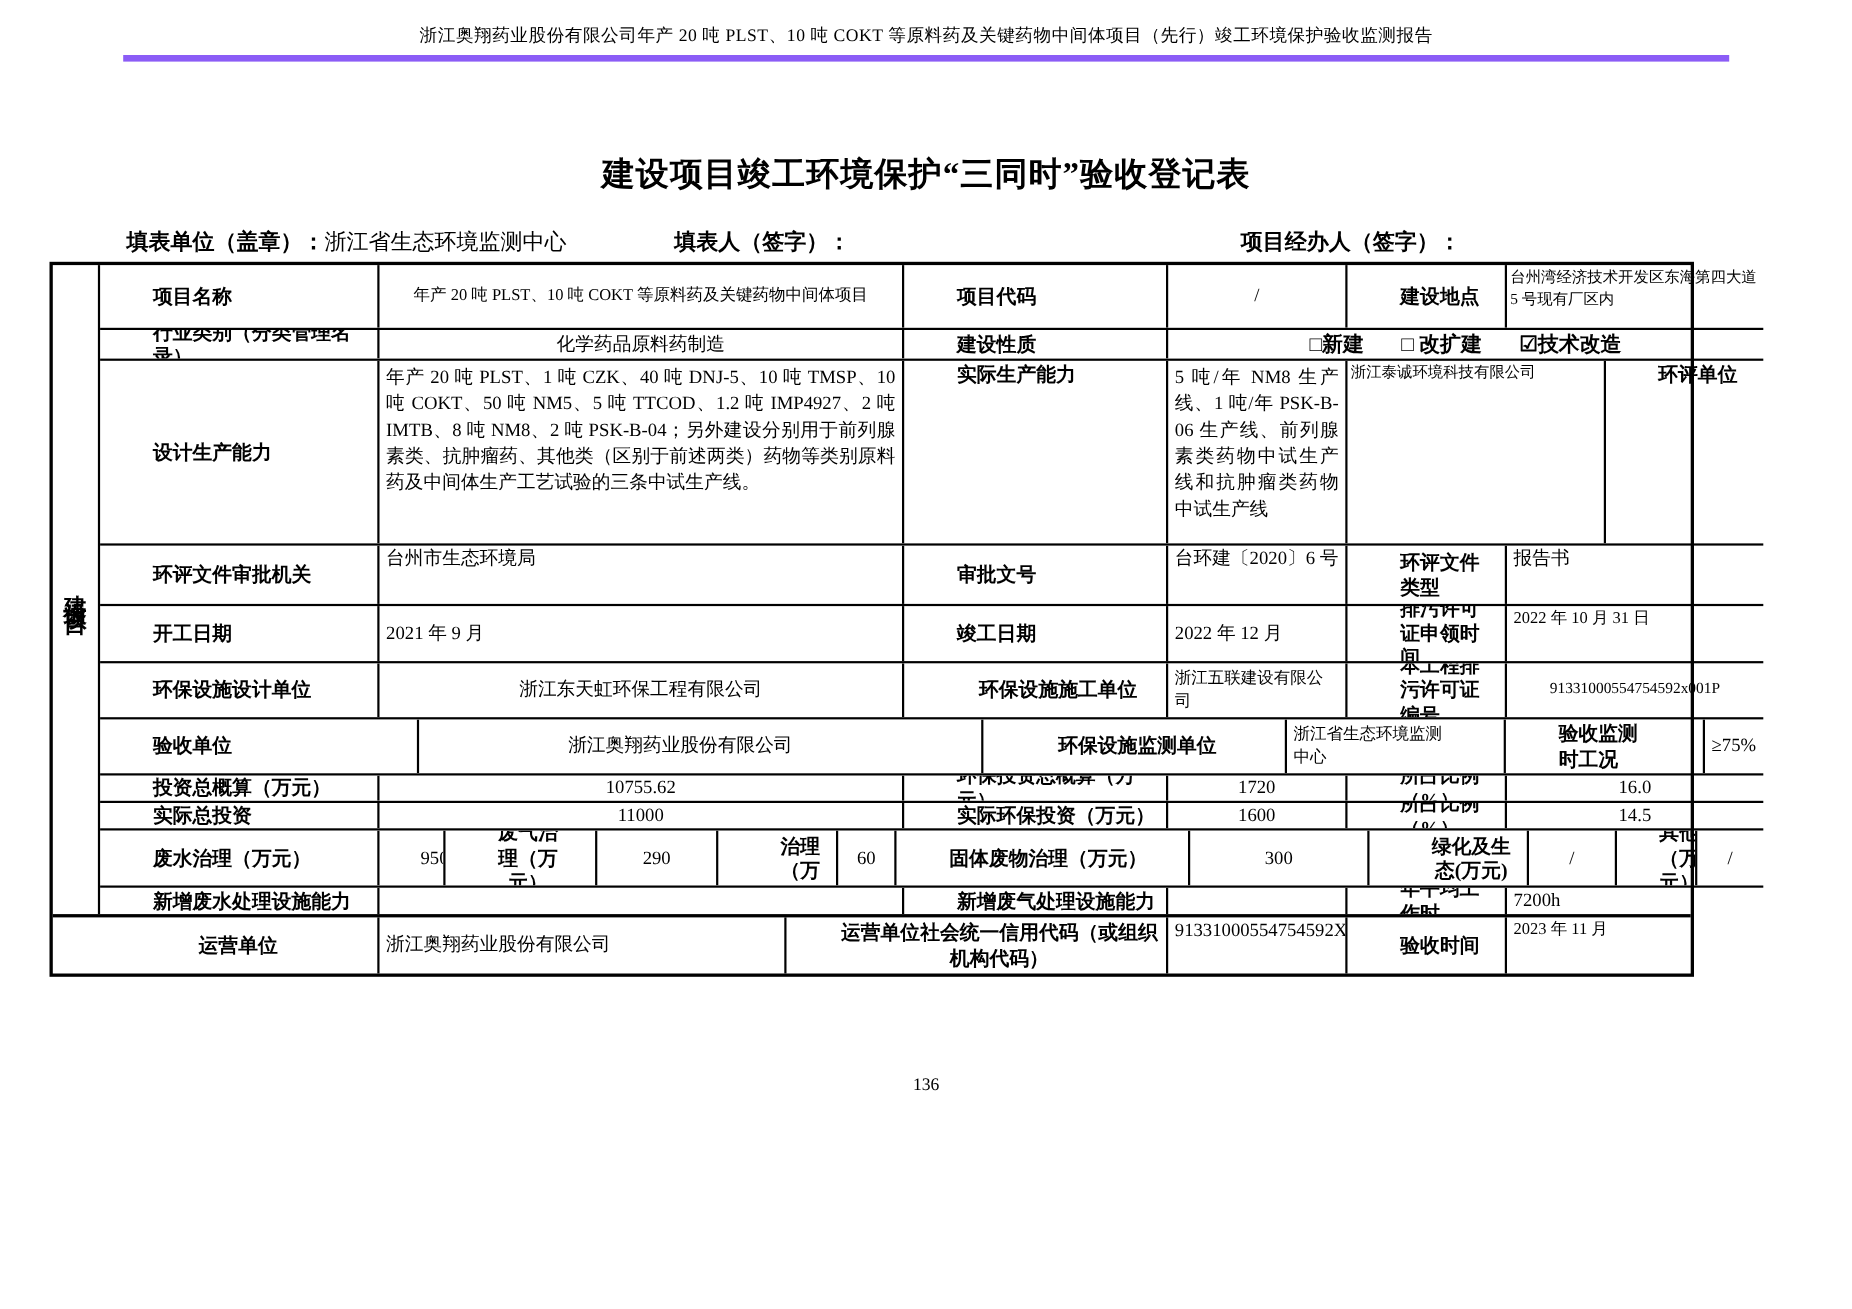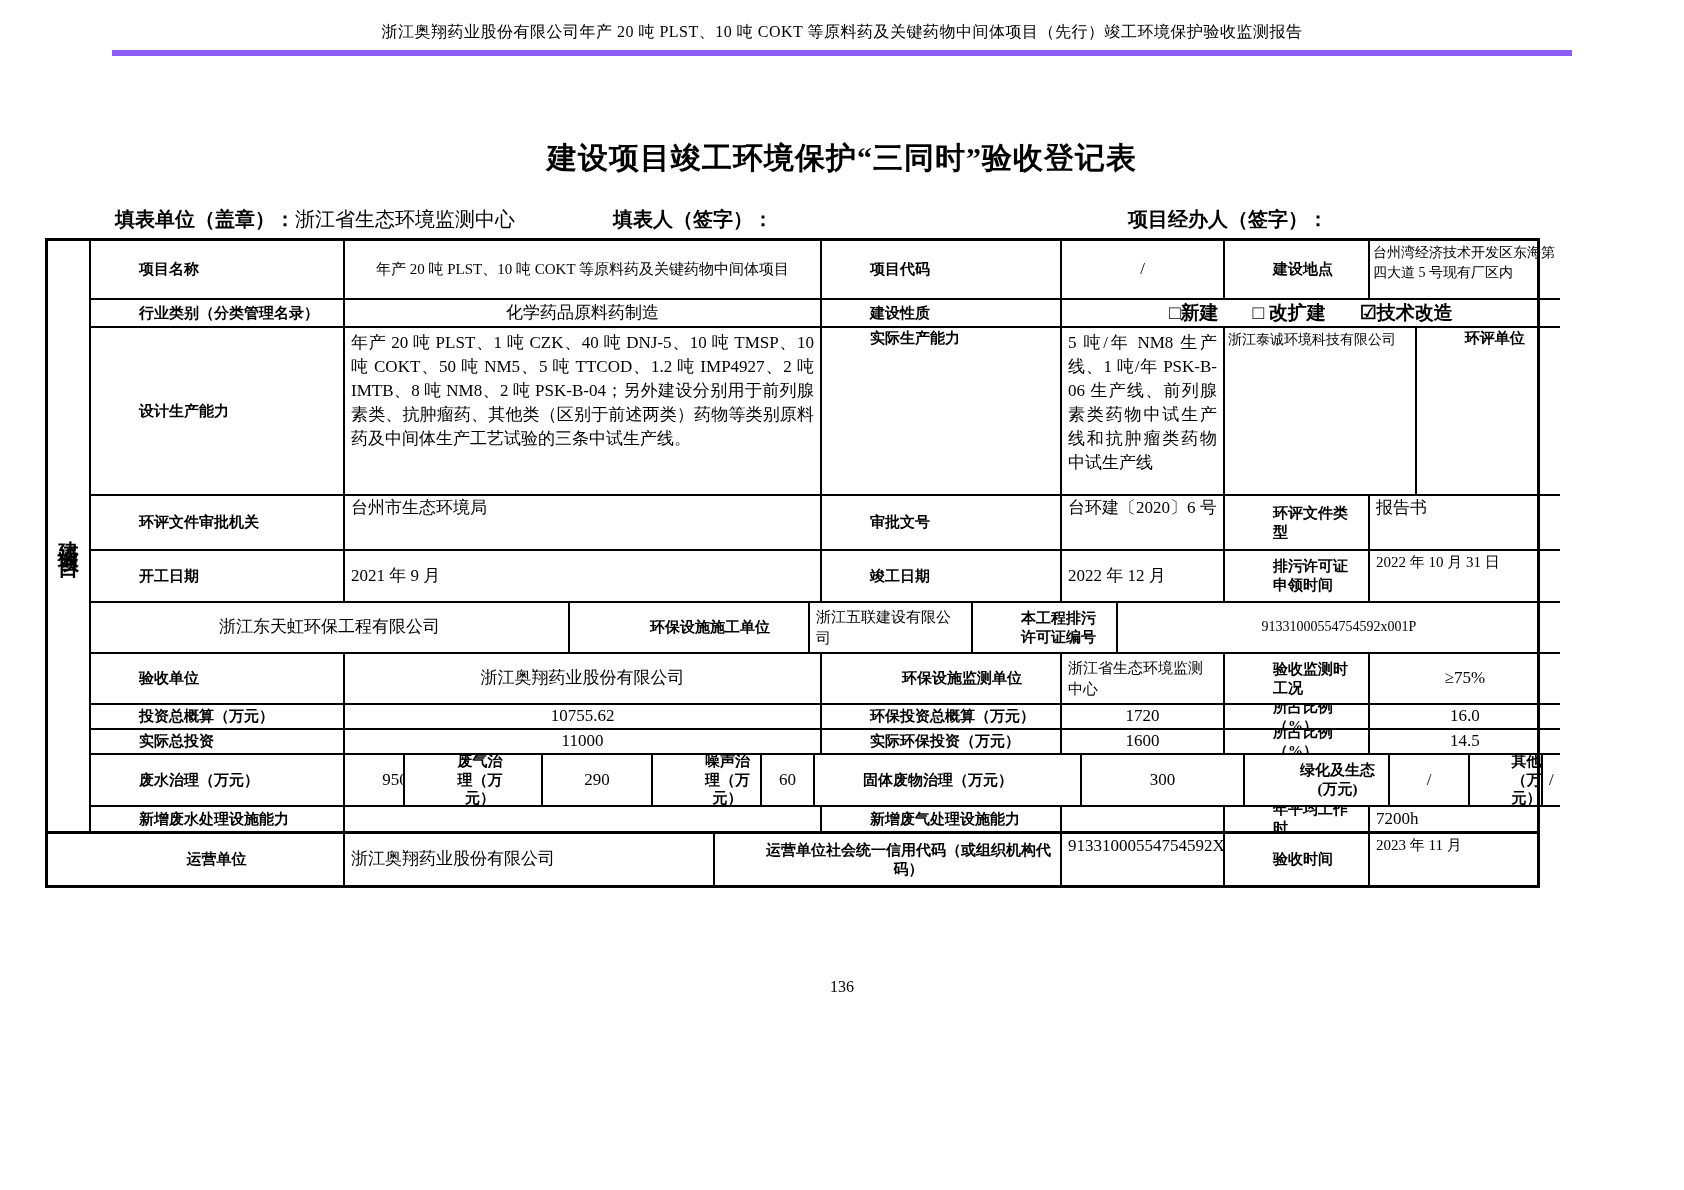--- a/index.html
+++ b/index.html
@@ -24,30 +24,30 @@
   .band { display:flex; height:590px; }
   .side { width:43px; border-right:2px solid #000; display:flex; align-items:center; justify-content:center;
           font-weight:bold; font-size:21px; writing-mode:vertical-lr; text-orientation:upright; letter-spacing:6px; }
   .rows { flex:1; display:flex; flex-direction:column; }
 
   .row { display:flex; border-top:2px solid #000; flex:0 0 auto; overflow:hidden; }
   .rows .row:first-child { border-top:none; }
   .cell { border-left:2px solid #000; display:flex; align-items:center; padding:1px 6px; overflow:hidden; }
   .row .cell:first-child { border-left:none; }
 
-  .lab { font-weight:bold; font-size:15px; line-height:1.25;padding-left:48px; }
+  .lab { font-weight:bold; font-size:18px; line-height:1.25;padding-left:48px; }
   .val { font-size:17px; line-height:1.35; }
   .cc  { justify-content:center; text-align:center; }
   .top { align-items:flex-start; }
   .jy  { display:block; text-align:justify; line-height:24px; padding-top:3px; }
   .fs14 { font-size:14px; line-height:1.45; padding:2px 3px; }
   .fs15 { font-size:15px; }
 
   .hr1 { height:57px; } .hr2 { height:28px; } .hr3 { flex:1 1 auto; } .hr4 { height:55px; }
-  .hr5 { height:52px; } .hr6 { height:51px; } .hr7 { height:51px; } .hr8 { height:25px; }
+  .hr5 { height:52px; } .hr6 { height:51px; } .hr7 { height:51px;gap:36px; } .hr8 { height:25px; }
   .hr9 { height:25px; } .hr10 { height:52px; } .hr11 { height:26px; }
 
   .wA { width:252px; } .wB { width:477px; } .wC { width:240px; }
   .wD { width:163px; } .wE { width:145px; } .wF { flex:1; }
   .wDEF { flex:1; }
 
   .w950 { width:60px;padding-left:48px; } .wg1 { width:110px; } .wg2 { width:110px;margin-left:28px; }
   .wn1 { width:109px; } .wn2 { width:53px; } .wsw { width:267px; }
   .wsl { width:80px; } .wot { width:73px; }
 
@@ -124,20 +124,21 @@
         <div class="row hr5">
           <div class="cell lab wA">开工日期</div>
           <div class="cell val wB">2021 年 9 月</div>
           <div class="cell lab wC">竣工日期</div>
           <div class="cell val wD">2022 年 12 月</div>
           <div class="cell lab wE">排污许可证申领时间</div>
           <div class="cell val wF fs15 top">2022 年 10 月 31 日</div>
         </div>
 
         <div class="row hr6">
+          <div class="cell lab wA">环保设施设计单位</div>
           <div class="cell val wB cc">浙江东天虹环保工程有限公司</div>
           <div class="cell lab wC cc">环保设施施工单位</div>
           <div class="cell val wD fs15">浙江五联建设有限公司</div>
           <div class="cell lab wE">本工程排污许可证编号</div>
           <div class="cell val wF cc fs14">91331000554754592x001P</div>
         </div>
 
         <div class="row hr7">
           <div class="cell lab wA">验收单位</div>
           <div class="cell val wB cc">浙江奥翔药业股份有限公司</div>

